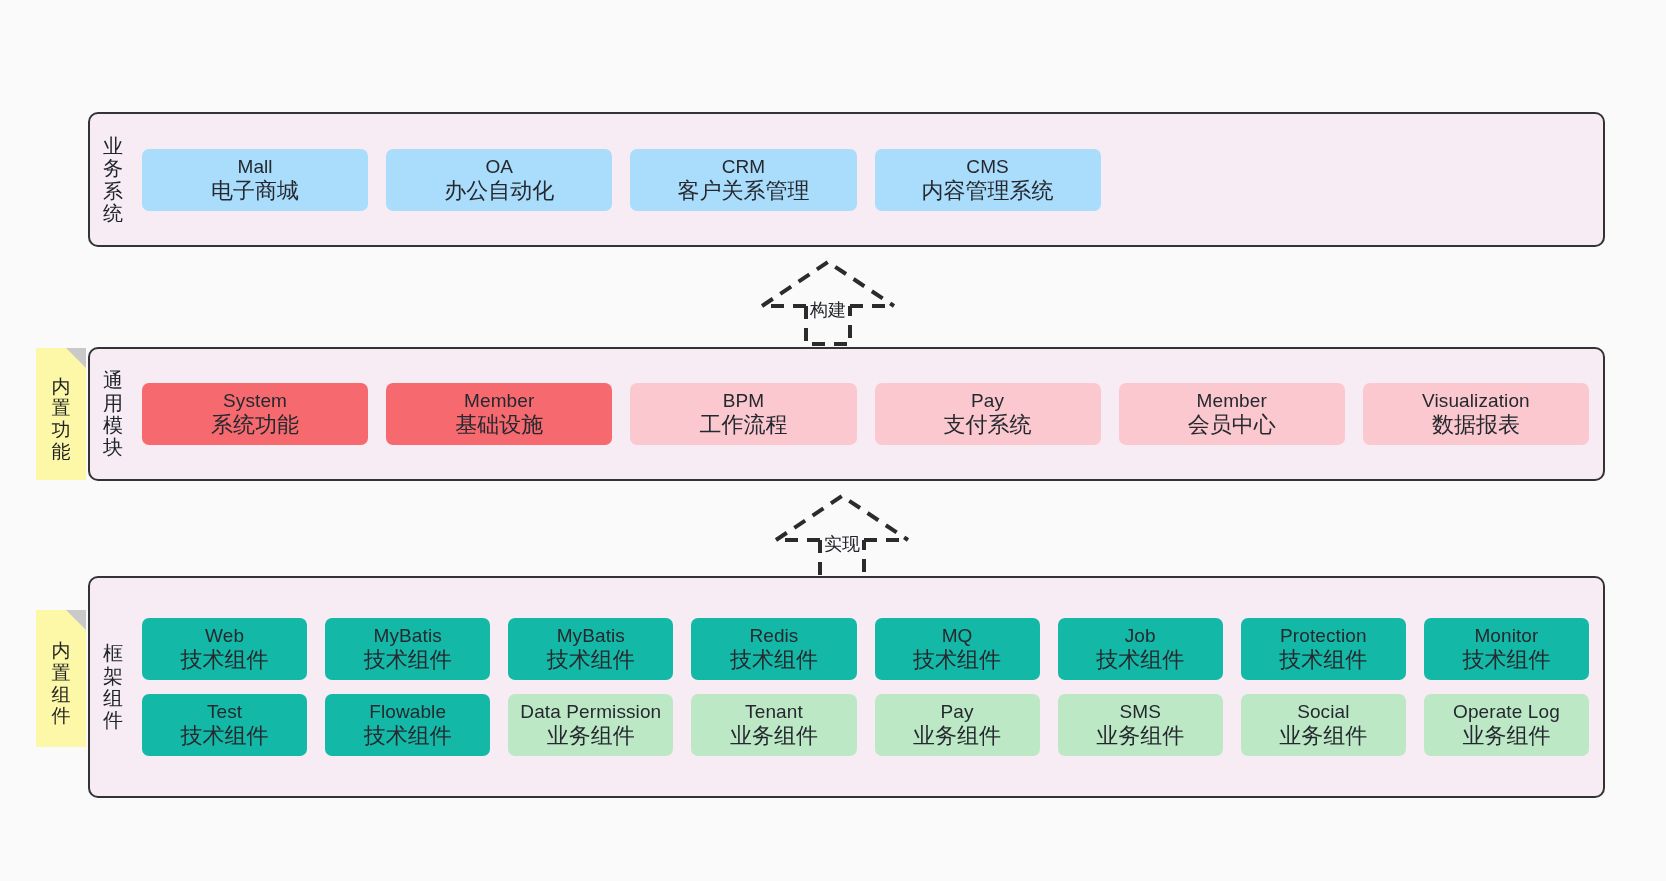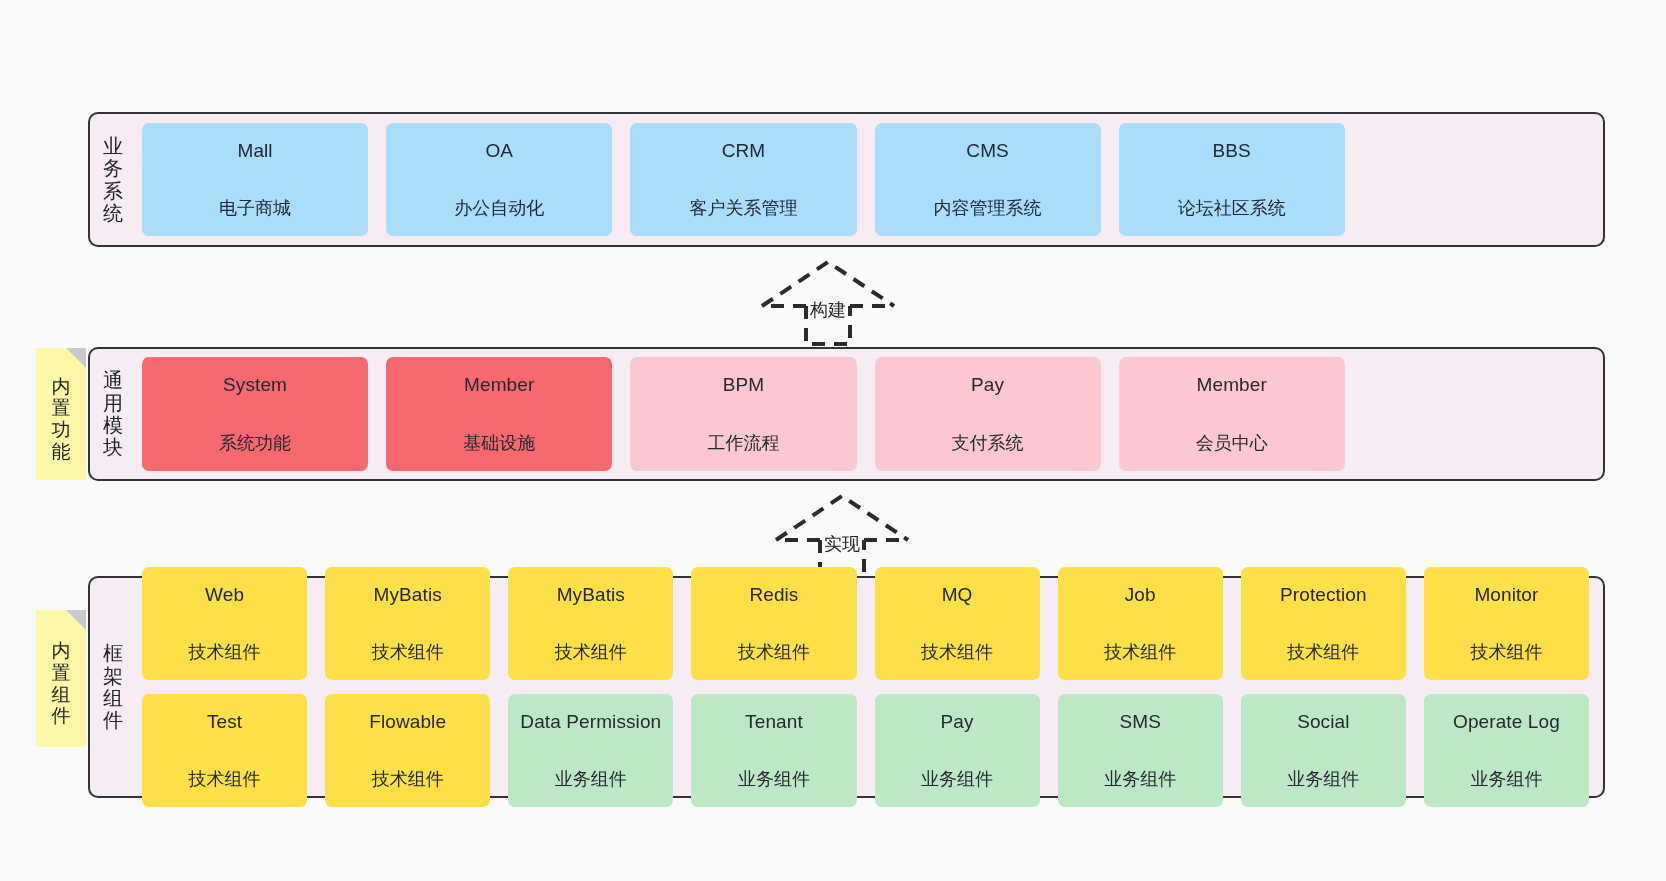--- a/index.html
+++ b/index.html
@@ -57,37 +57,36 @@
   .cards.row3 { grid-template-columns: repeat(8, 1fr); }
 
   .card {
     border-radius: 7px;
     display: flex;
     flex-direction: column;
     align-items: center;
     justify-content: center;
     text-align: center;
     color: #25292f;
-    padding: 16px 4px;
+    padding: 6px 4px;
     line-height: 1.22;
   }
   .card .en {
     font-size: 19px;
     letter-spacing: .1px;
   }
   .card .cn {
-    font-size: 18px;
-    margin-top: 36px;
+    font-size: 22px;
   }
 
   
   .c-blue      { background: #aadcfb; }
   .c-red       { background: #f5696f; }
   .c-pink      { background: #fbc8cf; justify-content: space-between; }
-  .c-green     { background: #fde047; }
+  .c-green     { background: #14b8a6; }
   .c-lightgrn  { background: #bde8c6; }
 
   
   .note {
     position: absolute;
     width: 50px;
     background: #fcf8a8;
     color: #222;
     font-size: 19px;
     line-height: 1.14;
@@ -145,24 +144,20 @@
         <div class="cn">办公自动化</div>
       </div>
       <div class="card c-blue">
         <div class="en">CRM</div>
         <div class="cn">客户关系管理</div>
       </div>
       <div class="card c-blue">
         <div class="en">CMS</div>
         <div class="cn">内容管理系统</div>
       </div>
-      <div class="card c-blue">
-        <div class="en">BBS</div>
-        <div class="cn">论坛社区系统</div>
-      </div>
     </div>
   </div>
 
   <div class="arrow" style="left:758px; top:256px; width:140px; height:90px;">
     <svg width="140" height="90" viewBox="0 0 140 90">
       <path d="M 4 50 L 70 6 L 136 50" fill="none" stroke="#2b2b2b" stroke-width="4" stroke-dasharray="13 9" stroke-linecap="butt"></path>
       <path d="M 48 50 L 48 88 L 92 88 L 92 50" fill="none" stroke="#2b2b2b" stroke-width="4" stroke-dasharray="13 9" stroke-linecap="butt"></path>
       <path d="M 48 50 L 4 50 M 92 50 L 136 50" fill="none" stroke="#2b2b2b" stroke-width="4" stroke-dasharray="13 9"></path>
     </svg>
     <div class="label" style="top:42px;">构建</div>
@@ -197,20 +192,24 @@
         <div class="cn">工作流程</div>
       </div>
       <div class="card c-pink">
         <div class="en">Pay</div>
         <div class="cn">支付系统</div>
       </div>
       <div class="card c-pink">
         <div class="en">Member</div>
         <div class="cn">会员中心</div>
       </div>
+      <div class="card c-pink">
+        <div class="en">Visualization</div>
+        <div class="cn">数据报表</div>
+      </div>
     </div>
   </div>
 
   <div class="arrow" style="left:772px; top:490px; width:140px; height:90px;">
     <svg width="140" height="90" viewBox="0 0 140 90">
       <path d="M 4 50 L 70 6 L 136 50" fill="none" stroke="#2b2b2b" stroke-width="4" stroke-dasharray="13 9" stroke-linecap="butt"></path>
       <path d="M 48 50 L 48 88 L 92 88 L 92 50" fill="none" stroke="#2b2b2b" stroke-width="4" stroke-dasharray="13 9" stroke-linecap="butt"></path>
       <path d="M 48 50 L 4 50 M 92 50 L 136 50" fill="none" stroke="#2b2b2b" stroke-width="4" stroke-dasharray="13 9"></path>
     </svg>
     <div class="label" style="top:42px;">实现</div>

